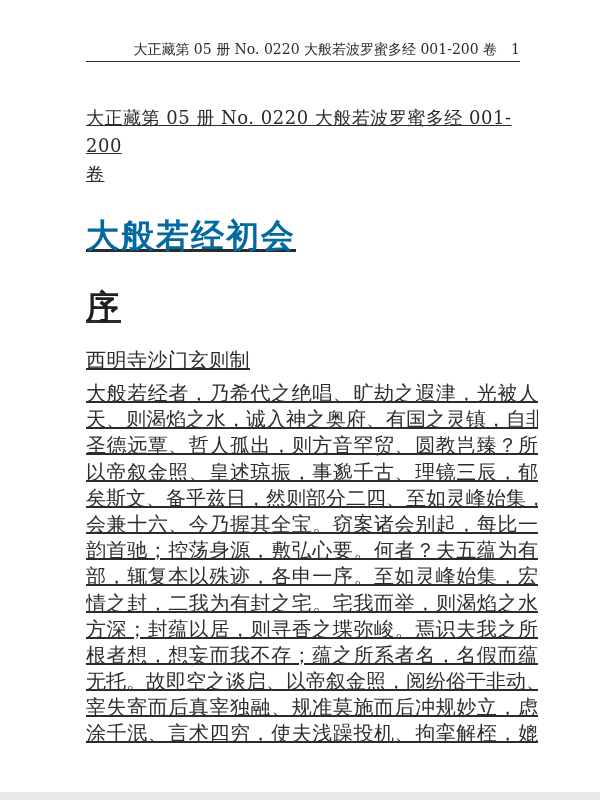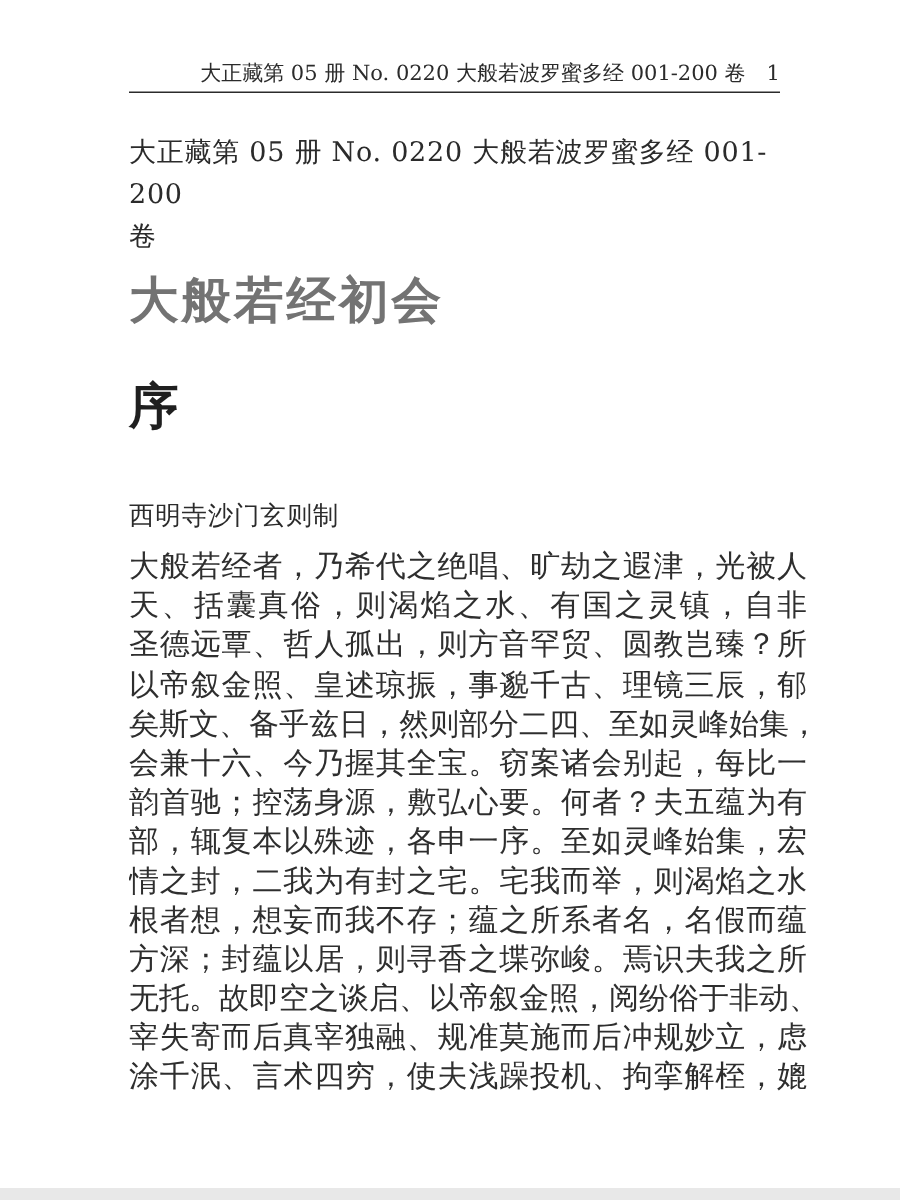--- a/index.html
+++ b/index.html
@@ -29,48 +29,49 @@
     padding-bottom: 3px;
     white-space: nowrap;
   }
   .running-header .page-num {
     display: inline-block;
     margin-left: 14px;
   }
   .content {
     position: absolute;
     left: 86px;
-    top: 88px;
+    top: 104px;
     width: 452px;
+    text-decoration: underline;
   }
   .doc-title {
     font-size: 18px;
     line-height: 28px;
     letter-spacing: 0.5px;
   }
   .main-title {
     font-size: 33px;
     line-height: 40px;
     font-weight: bold;
     letter-spacing: 2px;
-    margin-top: 8px;
-    color: #737373;
+    margin-top: 28px;
+    color: #0369a1;
   }
   .sub-title {
     font-size: 33px;
     line-height: 40px;
     font-weight: bold;
     letter-spacing: 2px;
     margin-top: 31px;
     color: #1f1f1f;
   }
   .author-line {
-    font-size: 17px;
+    font-size: 20px;
     line-height: 22px;
-    margin-top: 42px;
+    margin-top: 22px;
     letter-spacing: 0.5px;
   }
   .body-text {
     margin-top: 9px;
   }
   .body-line {
     font-size: 20px;
     line-height: 26.2px;
     height: 26.2px;
     white-space: nowrap;
@@ -99,30 +100,30 @@
     </div>
 
     <div class="main-title">大般若经初会</div>
 
     <div class="sub-title">序</div>
 
     <div class="author-line">西明寺沙门玄则制</div>
 
     <div class="body-text">
       <div class="body-line">大般若经者，乃希代之绝唱、旷劫之遐津，光被人</div>
-      <div class="body-line">天、括囊真俗，则渴焰之水、有国之灵镇，自非</div>
+      <div class="body-line">天、则渴焰之水，诚入神之奥府、有国之灵镇，自非</div>
       <div class="body-line">圣德远覃、哲人孤出，则方音罕贸、圆教岂臻？所</div>
       <div class="body-line">以帝叙金照、皇述琼振，事邈千古、理镜三辰，郁</div>
       <div class="body-line">矣斯文、备乎兹日，然则部分二四、至如灵峰始集，</div>
       <div class="body-line">会兼十六、今乃握其全宝。窃案诸会别起，每比一</div>
       <div class="body-line">韵首驰；控荡身源，敷弘心要。何者？夫五蕴为有</div>
       <div class="body-line">部，辄复本以殊迹，各申一序。至如灵峰始集，宏</div>
       <div class="body-line">情之封，二我为有封之宅。宅我而举，则渴焰之水</div>
+      <div class="body-line">方深；封蕴以居，则寻香之堞弥峻。焉识夫我之所</div>
       <div class="body-line">根者想，想妄而我不存；蕴之所系者名，名假而蕴</div>
-      <div class="body-line">方深；封蕴以居，则寻香之堞弥峻。焉识夫我之所</div>
       <div class="body-line">无托。故即空之谈启、以帝叙金照，阅纷俗于非动、</div>
       <div class="body-line">宰失寄而后真宰独融、规准莫施而后冲规妙立，虑</div>
       <div class="body-line">涂千泯、言术四穷，使夫浅躁投机、拘挛解桎，媲</div>
     </div>
 
   </div>
 
 </div>
 
 </body></html>

